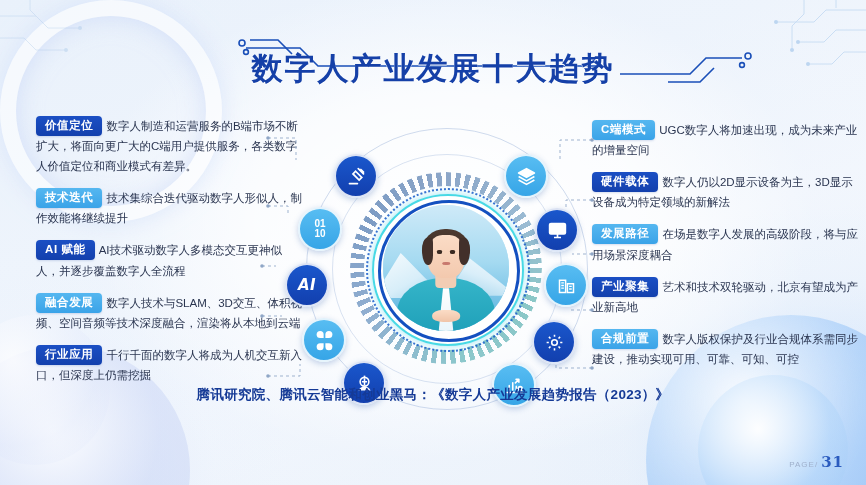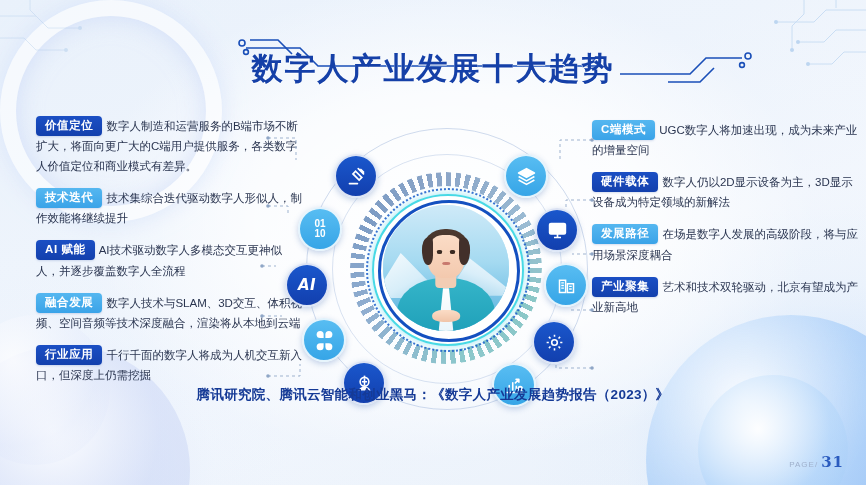--- a/index.html
+++ b/index.html
@@ -250,20 +250,23 @@
       <span class="badge light">C端模式</span><span class="item-body">UGC数字人将加速出现，成为未来产业的增量空间</span>
     </div>
     <div class="item">
       <span class="badge dark">硬件载体</span><span class="item-body">数字人仍以2D显示设备为主，3D显示设备成为特定领域的新解法</span>
     </div>
     <div class="item">
       <span class="badge light">发展路径</span><span class="item-body">在场是数字人发展的高级阶段，将与应用场景深度耦合</span>
     </div>
     <div class="item">
       <span class="badge dark">产业聚集</span><span class="item-body">艺术和技术双轮驱动，北京有望成为产业新高地</span>
+    </div>
+    <div class="item">
+      <span class="badge light">合规前置</span><span class="item-body">数字人版权保护及行业合规体系需同步建设，推动实现可用、可靠、可知、可控</span>
     </div>
   </div>
 
   <svg class="conn" style="left:0;top:0;width:866px;height:485px;" viewBox="0 0 866 485">
     <g class="dashline">
       <path d="M268 138 L296 138 L296 160"></path>
       <path d="M268 206 L288 206 L288 214"></path>
       <path d="M262 266 L276 266"></path>
       <path d="M262 316 L282 316"></path>
       <path d="M268 376 L300 376 L300 364"></path>

